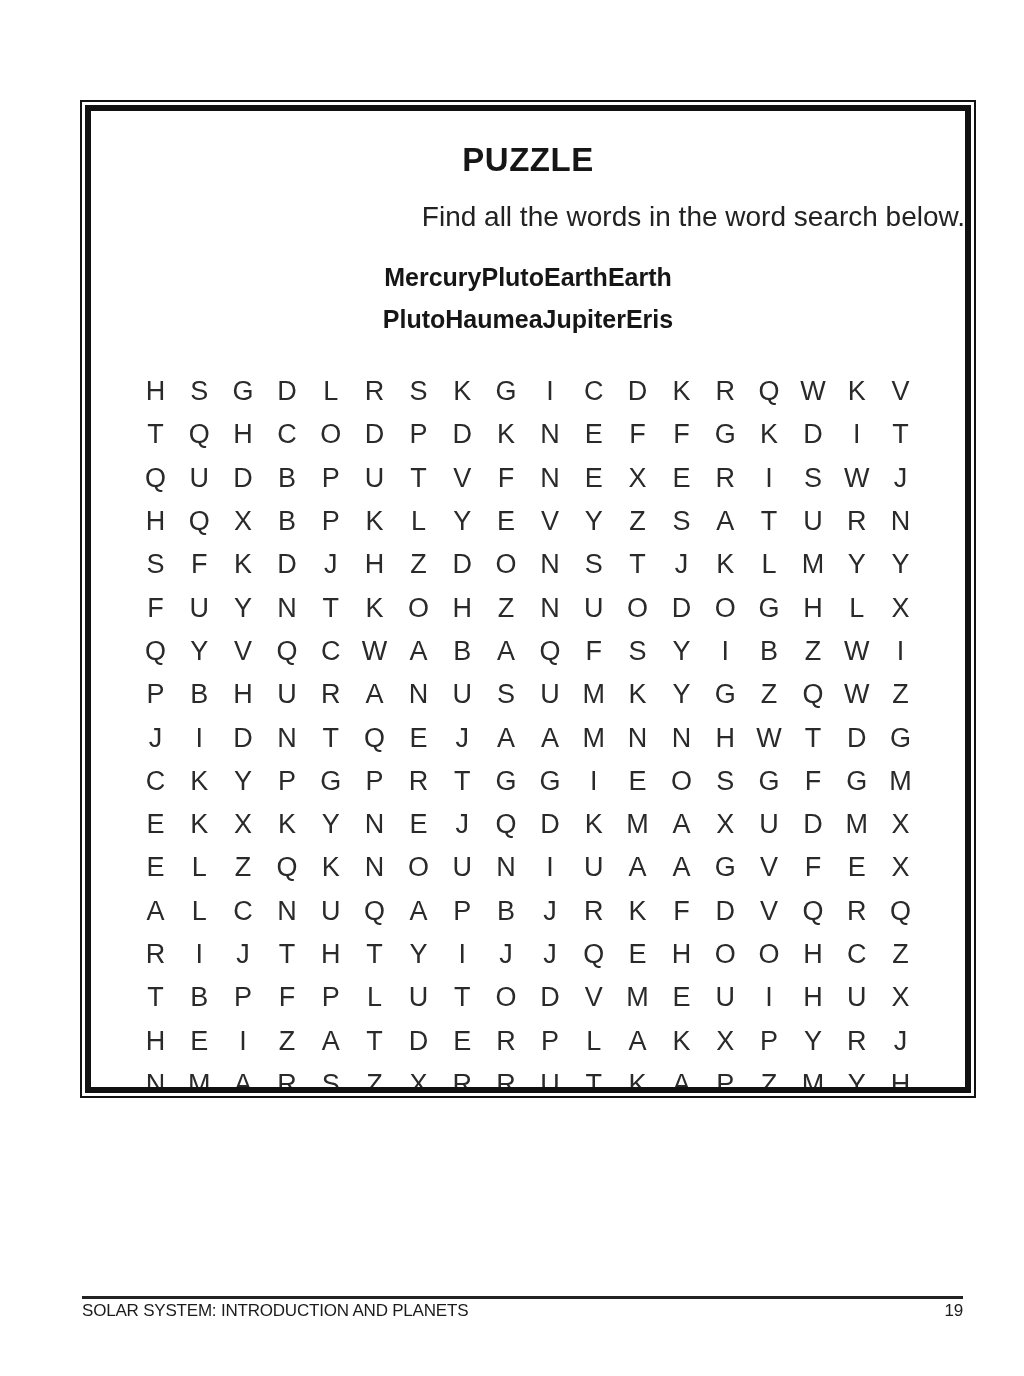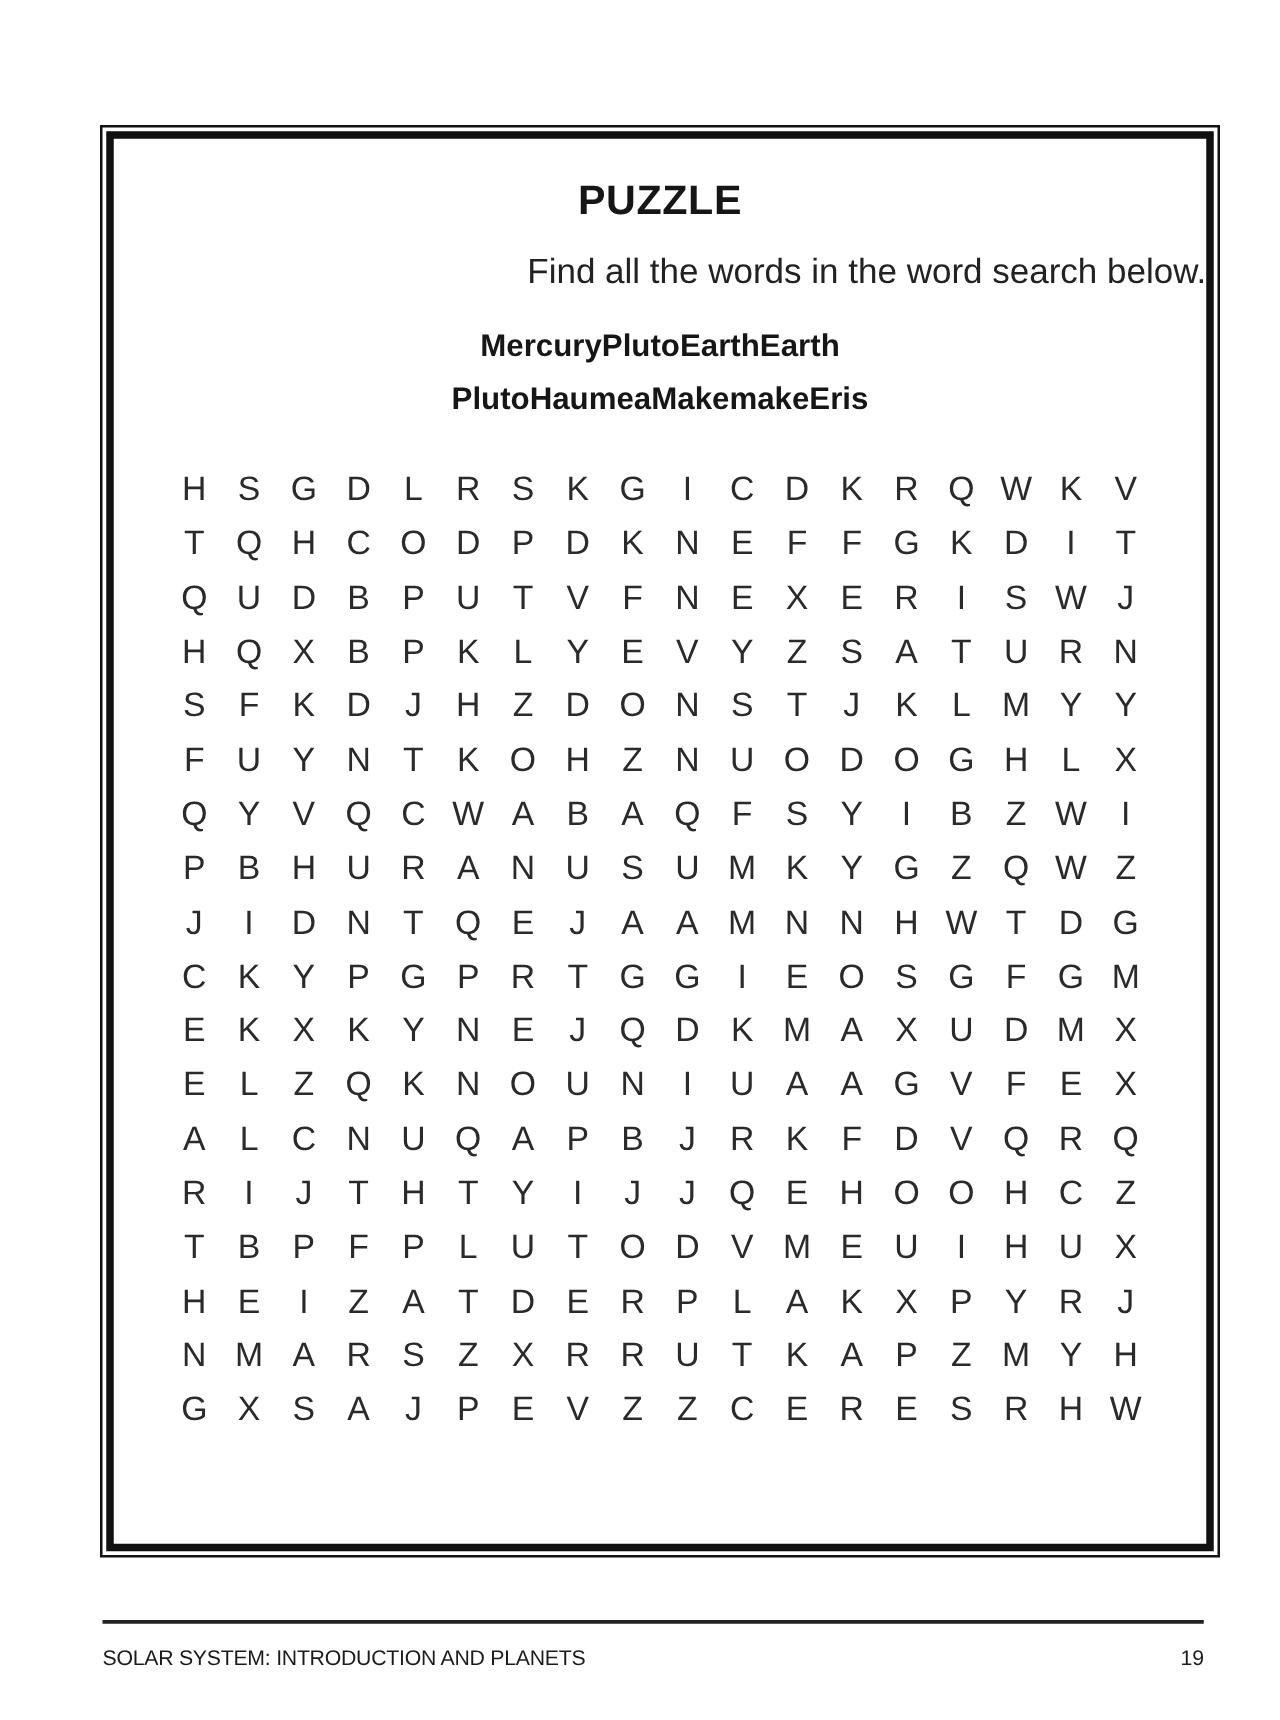--- a/index.html
+++ b/index.html
@@ -6,21 +6,21 @@
   html, body {
     width: 1024px; height: 1376px;
     background: #ffffff;
     font-family: "Liberation Sans", sans-serif;
     color: #1b1b1b;
     position: relative;
   }
   .puzzle-box-outer {
     position: absolute;
     left: 80px; top: 100px;
-    width: 896px; height: 1146px;
+    width: 896px; height: 998px;
     border: 2px solid #111;
     padding: 3px;
     background: #fff;
   }
   .puzzle-box-inner {
     width: 100%; height: 100%;
     border: 6px solid #111;
     background: #fff;
     overflow: hidden;
   }
@@ -65,21 +65,21 @@
     justify-content: center;
     font-size: 27px;
     font-weight: 400;
     color: #2a2a2a;
   }
   .page-footer {
     position: absolute;
     left: 82px; top: 1296px;
     width: 881px;
     border-top: 3px solid #222;
-    padding-top: 18px;
+    padding-top: 2px;
     display: flex;
     justify-content: space-between;
     align-items: baseline;
     font-size: 17px;
     letter-spacing: -0.2px;
     color: #1b1b1b;
   }
 </style>
 </head>
 <body>
@@ -94,21 +94,21 @@
     <div class="word-list">
         <div class="word-line">
           <span>Mercury</span>
           <span>Pluto</span>
           <span>Earth</span>
           <span>Earth</span>
         </div>
         <div class="word-line">
           <span>Pluto</span>
           <span>Haumea</span>
-          <span>Makemake</span>
+          <span>Jupiter</span>
           <span>Eris</span>
         </div>
       </div>
 
     <div class="ws-grid">
         <div class="cell">H</div>
         <div class="cell">S</div>
         <div class="cell">G</div>
         <div class="cell">D</div>
         <div class="cell">L</div>

